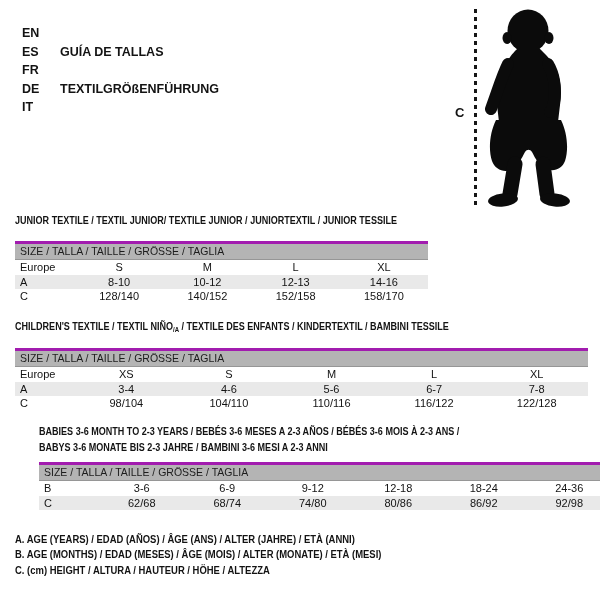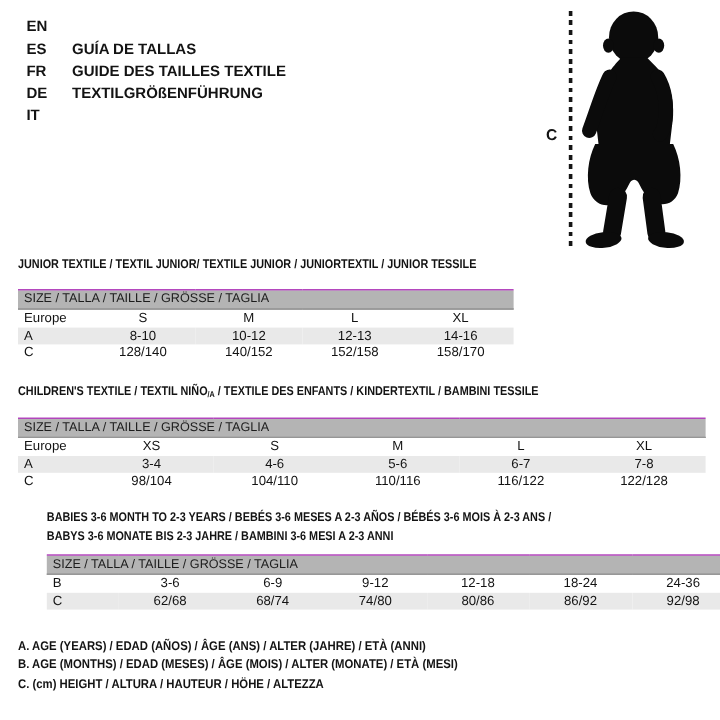--- a/index.html
+++ b/index.html
@@ -2,21 +2,21 @@
 <html><head>
 <meta charset="utf-8">
 <style>
   html,body{margin:0;padding:0;}
   body{
     width:600px;height:600px;position:relative;background:#ffffff;
     font-family:"Liberation Sans", sans-serif;color:#131313;overflow:hidden;
     -webkit-font-smoothing:antialiased;
   }
   
-  .lang-block{position:absolute;left:22px;top:13px;}
+  .lang-block{position:absolute;left:22px;top:24px;}
   .lang-row{display:flex;font-weight:bold;font-size:12.5px;line-height:18.5px;white-space:nowrap;}
   .lang-code{width:38px;flex:0 0 38px;}
   
   .measure-line{
     position:absolute;left:474px;top:9px;width:3px;height:199px;
     background:repeating-linear-gradient(to bottom,#161616 0 4px,transparent 4px 8px);
   }
   .measure-label{position:absolute;left:455px;top:105px;font-weight:bold;font-size:13px;}
   .baby-svg{position:absolute;left:482px;top:8px;}
   
@@ -31,21 +31,21 @@
   .sec-title .subsc{font-size:7px;vertical-align:-2px;}
   .sec-title.two-line{line-height:16px;transform-origin:0 0;}
   
   table.size-table{border-collapse:collapse;table-layout:fixed;width:100%;}
   #sec-junior table.size-table{margin-top:14px;}
   #sec-children table.size-table{margin-top:12px;}
   #sec-babies table.size-table{margin-top:7px;}
   col.c-label{width:60px;}
   th.band{
     background:#b4b4b4;font-weight:normal;font-size:10.5px;text-align:left;
-    padding:1px 0 2px 5px;border-top:1px solid #a21caf;border-bottom:1px solid #969696;
+    padding:1px 0 2px 5px;border-top:3px solid #a21caf;border-bottom:1px solid #969696;
     color:#1c1c1c;white-space:nowrap;
   }
   td{font-size:11px;height:14.5px;padding:0;vertical-align:middle;white-space:nowrap;}
   td.lbl{text-align:left;padding-left:5px;}
   td.val{text-align:center;}
   tr.shaded{background:#e9e9e9;}
   
   .footnotes{position:absolute;left:15px;top:532px;}
   .footnote{
     font-weight:bold;font-size:10.5px;line-height:15.4px;white-space:nowrap;
@@ -58,21 +58,20 @@
 <div class="lang-block">
   <div class="lang-row">
     <span class="lang-code">EN</span>
   </div>
   <div class="lang-row">
     <span class="lang-code">ES</span>
     <span class="lang-label">GUÍA DE TALLAS</span>
   </div>
   <div class="lang-row">
     <span class="lang-code">FR</span>
-    <span class="lang-label">GUIDE DES TAILLES TEXTILE</span>
   </div>
   <div class="lang-row">
     <span class="lang-code">DE</span>
     <span class="lang-label">TEXTILGRÖßENFÜHRUNG</span>
   </div>
   <div class="lang-row">
     <span class="lang-code">IT</span>
   </div>
 </div>
 

